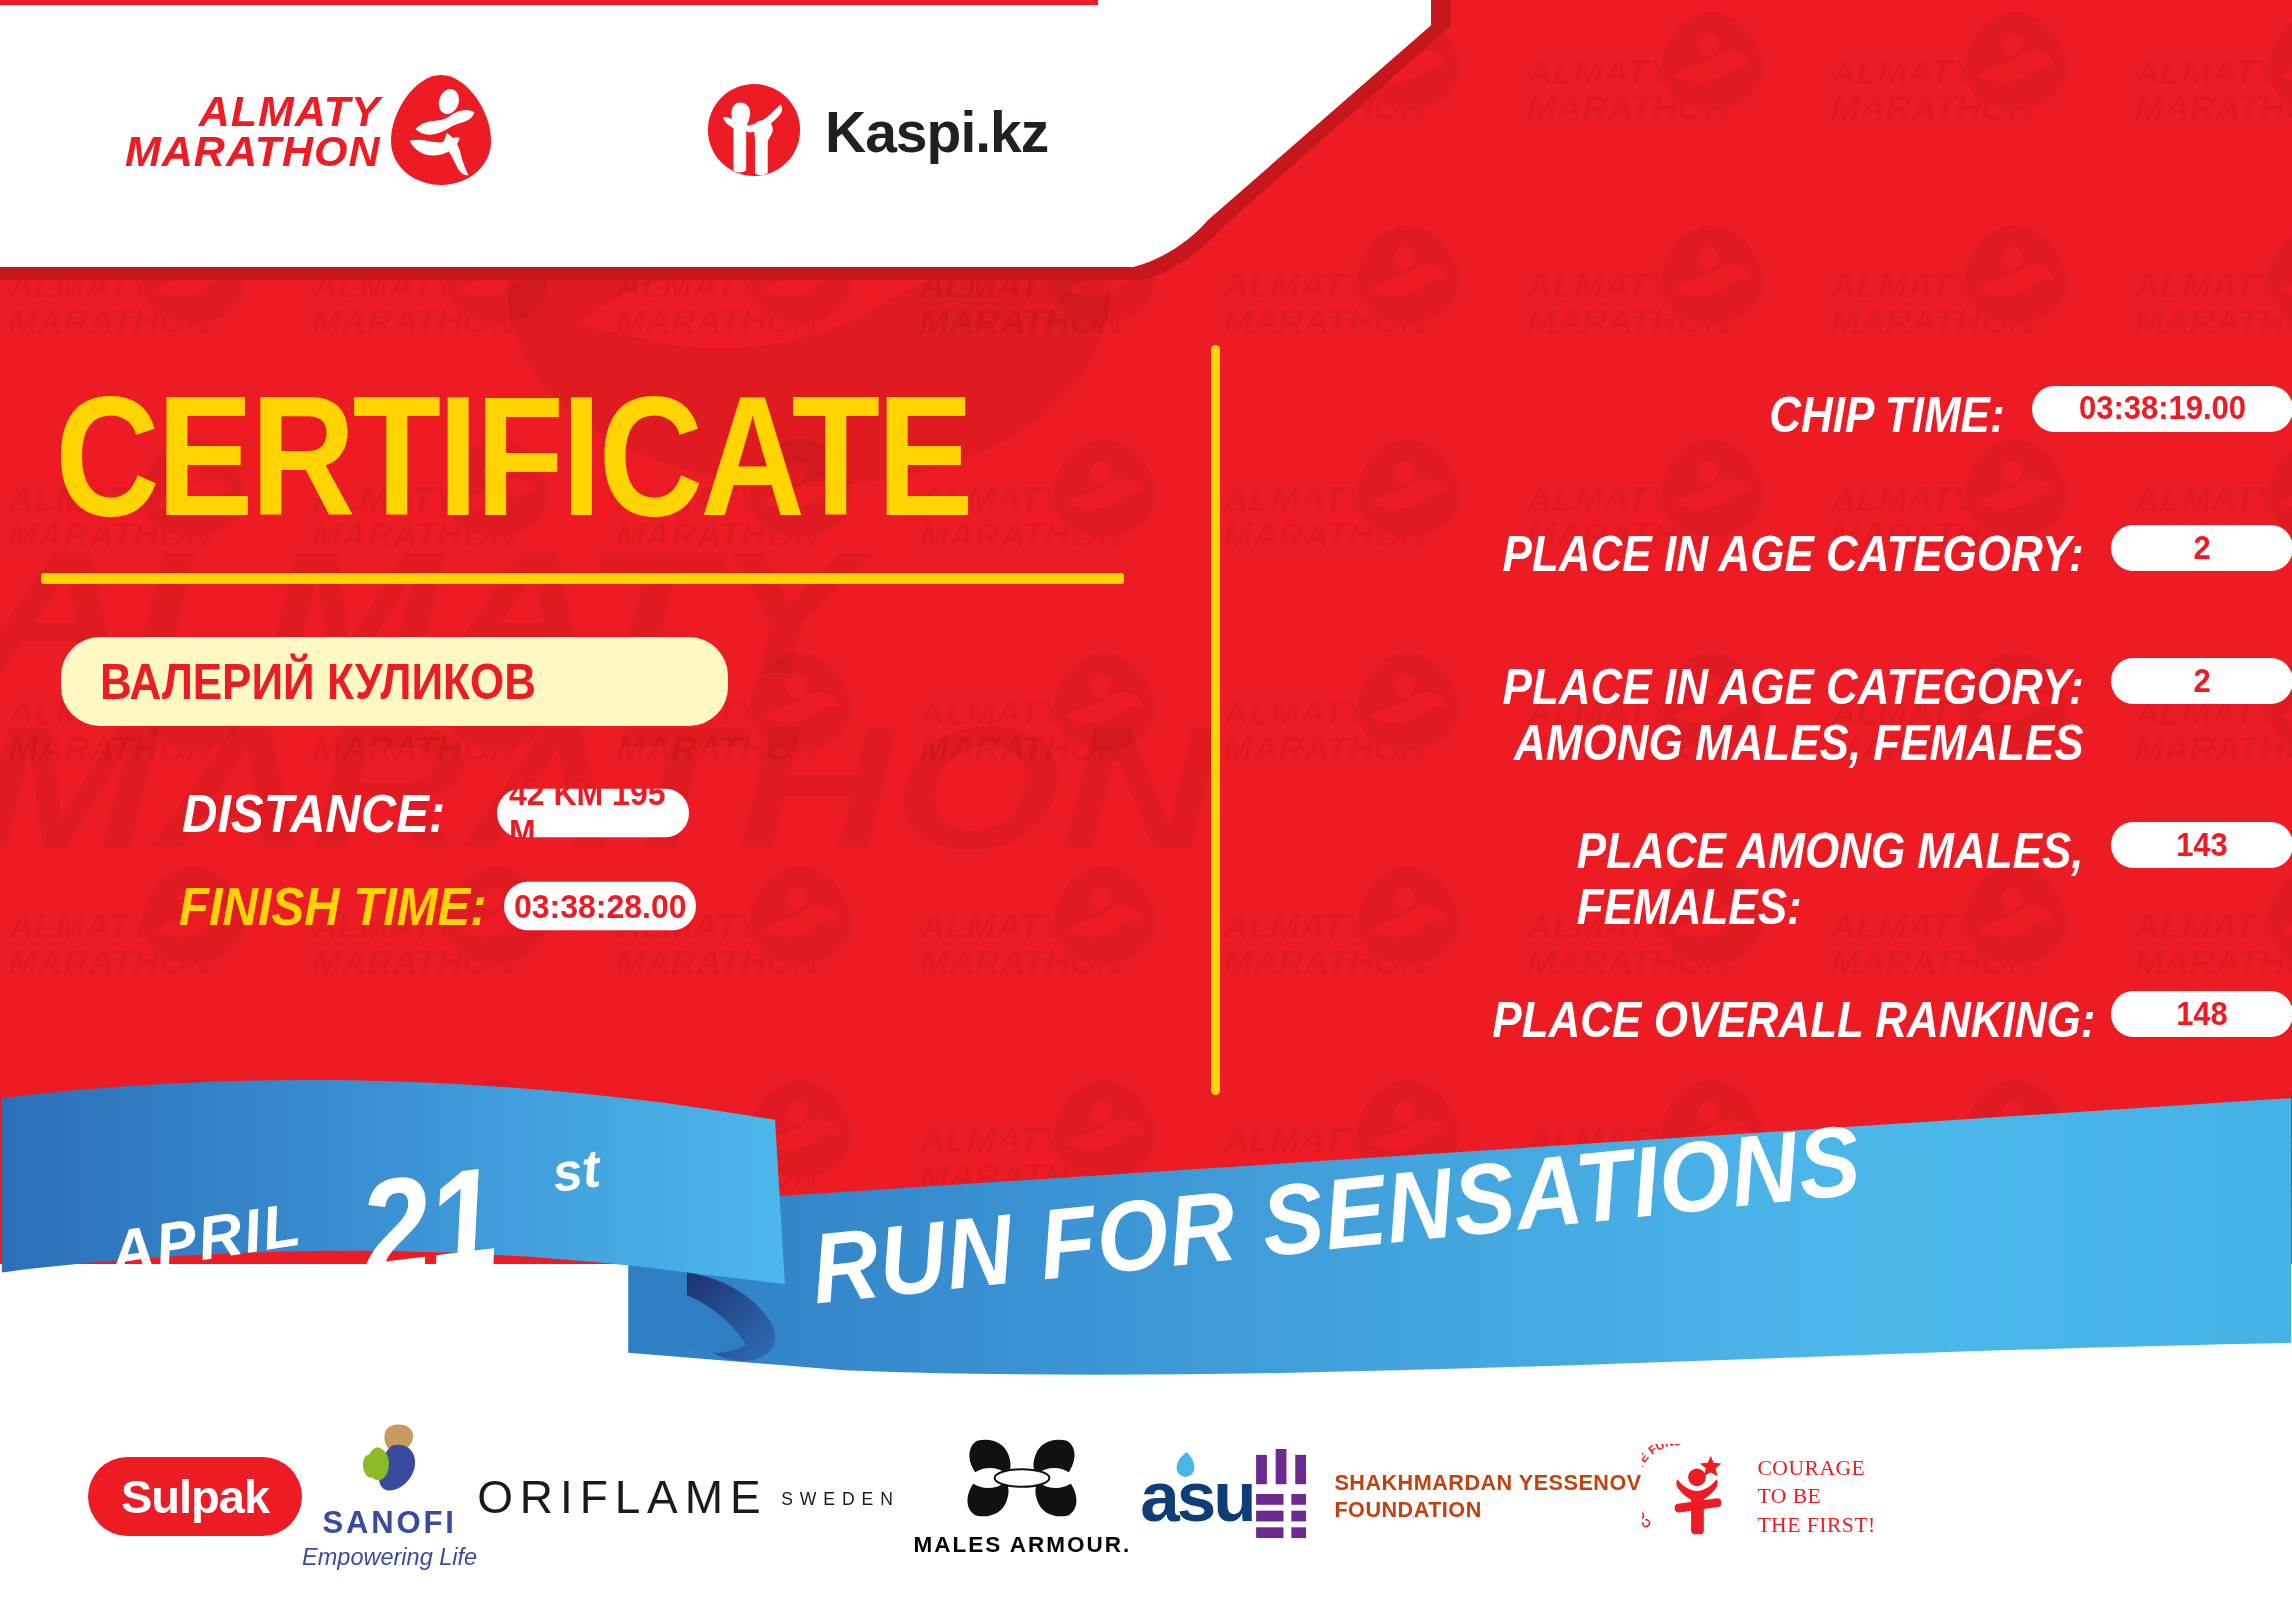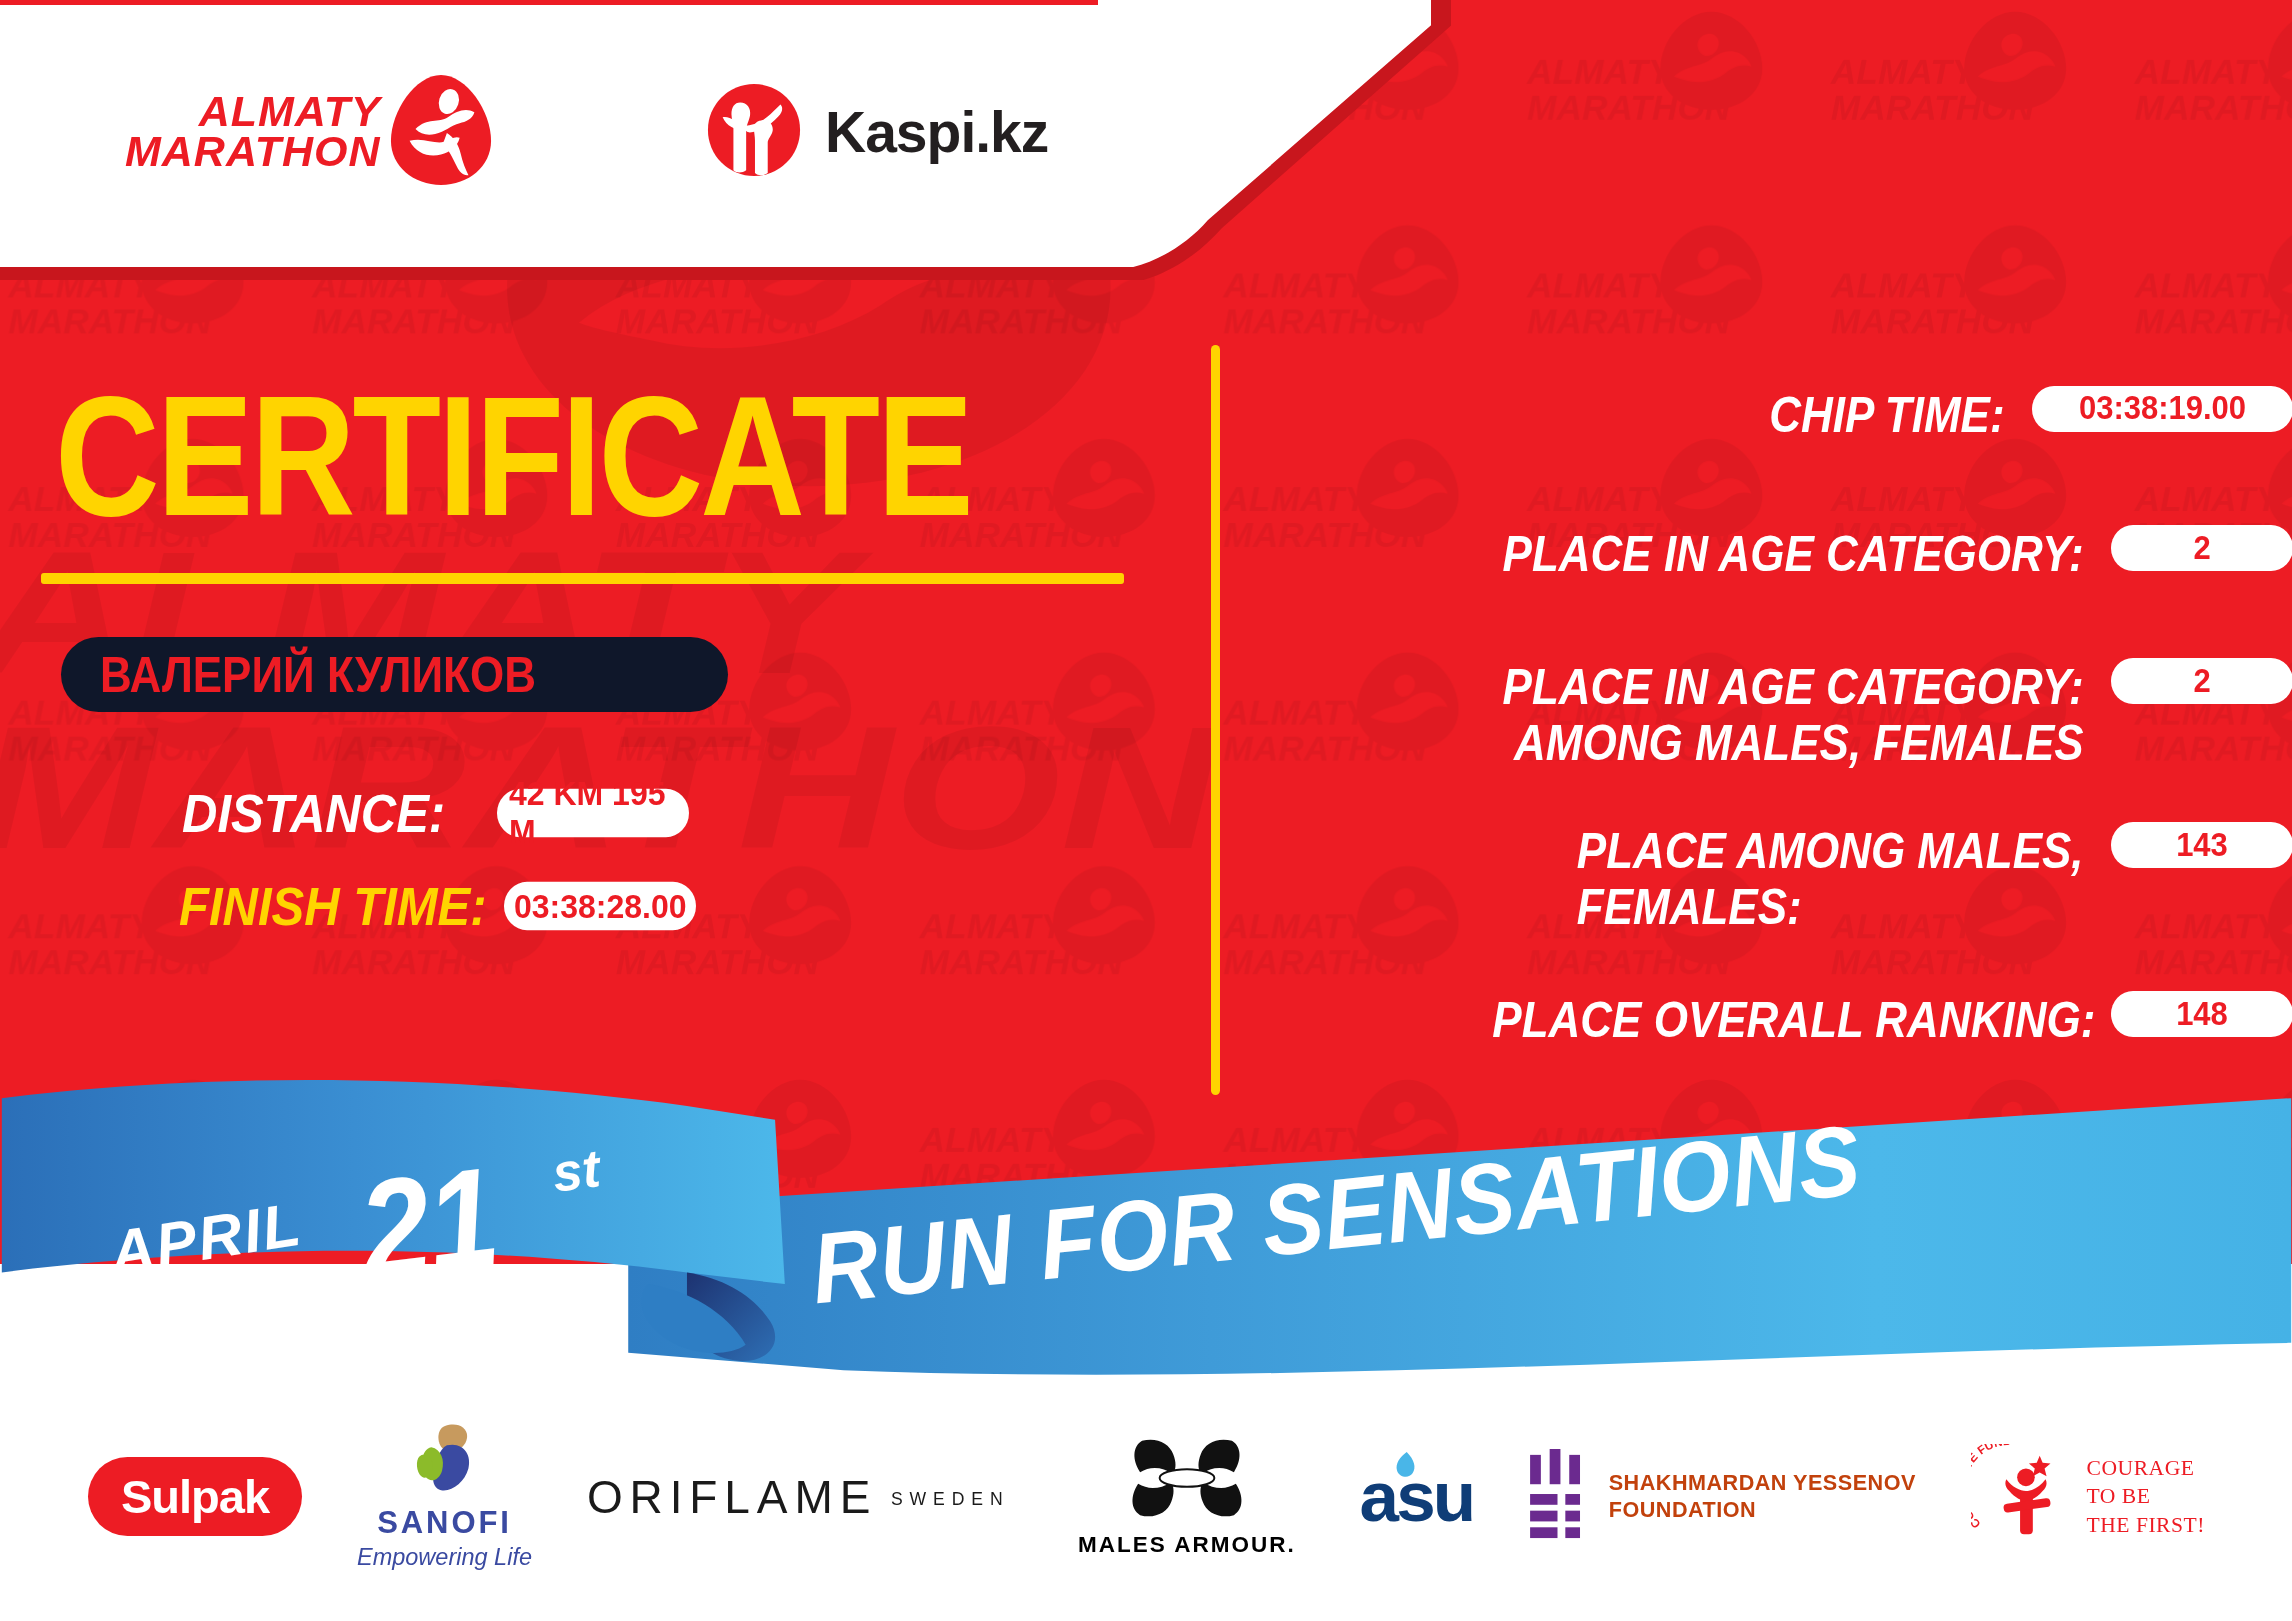--- a/index.html
+++ b/index.html
@@ -98,22 +98,22 @@
     white-space:nowrap;
     transform:scaleY(1.18);
     transform-origin:left top;
   }
   .cert-underline{
     position:absolute; left:41px; top:310px;
     width:1083px; height:10.8px; background:#ffd400; border-radius:2.9px;
   }
   .name-pill{
     position:absolute; left:61px; top:374px;
-    width:667px; height:75px;
-    background:#0f172a;
+    width:667px; height:89px;
+    background:#fef9c3;
     border-radius:39px;
     display:flex; align-items:center;
   }
   .name-pill .name-text{
     color:#ed1c24;
     font-size:44px;
     font-weight:bold;
     letter-spacing:0px;
     margin-left:39px;
     white-space:nowrap;
@@ -226,21 +226,21 @@
   #rib-slogan{
     left:818px; top:1221px;
     font-size:92px; letter-spacing:1px;
     transform:rotate(-6deg) scaleY(1.08);
     transform-origin:left bottom;
   }
 
   
   .sponsors{
     position:absolute; left:0; top:1372px; width:2293px; height:249px; z-index:8;
-    display:flex; align-items:center; justify-content:space-between;
+    display:flex; align-items:center; justify-content:flex-start;
     padding:0 88px; box-sizing:border-box; background:transparent;
   }
   .sp{ display:flex; align-items:center; justify-content:center; }
 
   .sp-sulpak{
     background:#ed1c24; color:#fff; border-radius:979px;
     padding:11.8px 33px; font-size:47px; font-weight:bold; letter-spacing:-1px;
   }
   .sp-sanofi{ flex-direction:column; align-items:center; color:#3a4aa1; }
   .sp-sanofi .s-name{ font-size:31px; letter-spacing:2.9px; font-weight:bold; margin-top:5px;}

